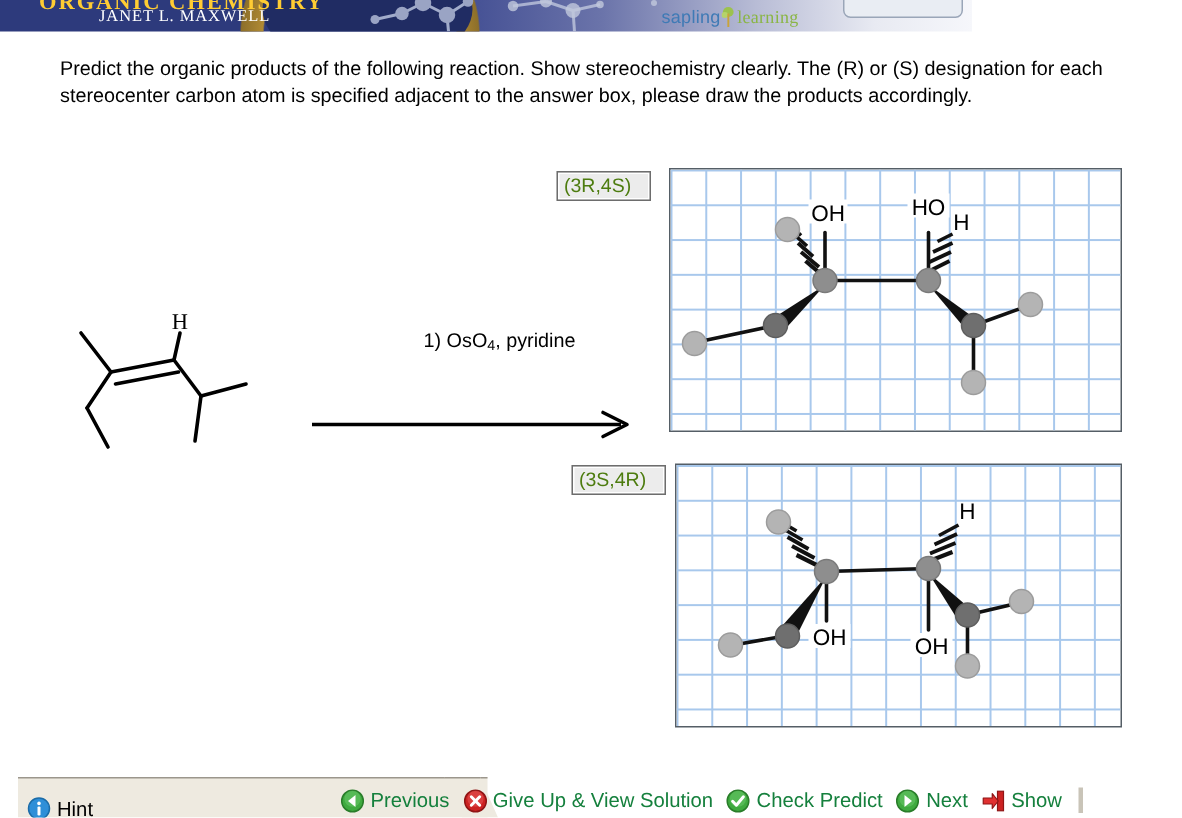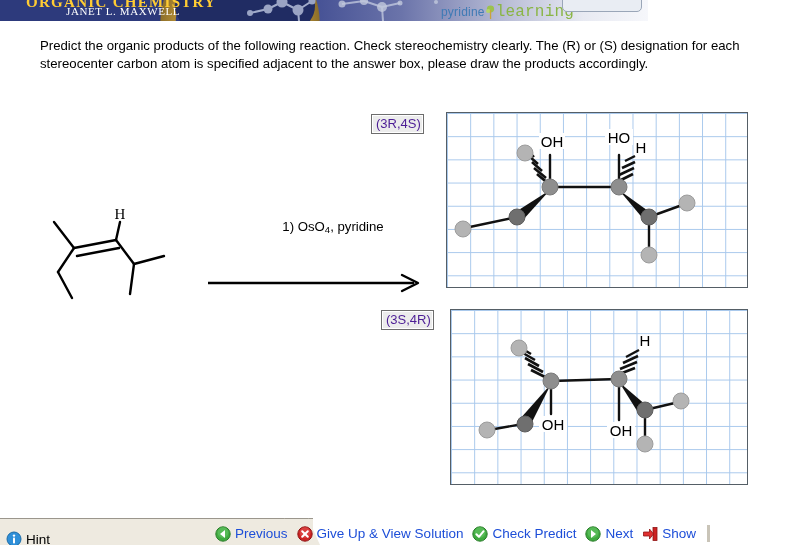--- a/index.html
+++ b/index.html
@@ -67,22 +67,22 @@
     height: 17px;
     white-space: nowrap;
   }
   .logo-sapling {
     font-family: "Liberation Sans", sans-serif;
     font-size: 12px;
     color: #3f7ab5;
     letter-spacing: 0.2px;
   }
   .logo-learning {
-    font-family: Liberation Mono, monospace;
-    font-size: 16px;
+    font-family: Liberation Serif, serif;
+    font-size: 12px;
     color: #8ab545;
     letter-spacing: 0.2px;
   }
   #logo-tree {
     display: inline-block;
     width: 9px; height: 14px;
     vertical-align: -3px;
     margin: 0 1px;
   }
   #topright-btn {
@@ -118,22 +118,22 @@
   }
   #reagents sub { font-size: 9.5px; vertical-align: -2px; }
 
   
   .label-box {
     position: absolute;
     background: #ececec;
     border: 1px solid #6d6d6d;
     box-shadow: inset 0 0 0 1px #ffffff;
     font-size: 13px;
-    color: #4c1d95;
-    padding: 1px 2px 2px 4px;
+    color: #4d7c0f;
+    padding: 1px 12px 2px 4px;
     white-space: nowrap;
   }
   .answer-box {
     position: absolute;
     background: #ffffff;
     border: 1px solid #555e66;
     box-sizing: border-box;
     overflow: hidden;
   }
   .grid-bg {
@@ -143,21 +143,21 @@
       linear-gradient(to right, #a8c8ec 1px, transparent 1px),
       linear-gradient(to bottom, #a8c8ec 1px, transparent 1px);
     background-size: 23.2px 23.2px;
     background-position: 0 0;
   }
   .struct-svg { position: absolute; left: 0; top: 0; }
 
   
   #bottombar {
     position: absolute;
-    left: 0; bottom: 0;
+    left: 12px; bottom: 0;
     width: 712px; height: 27px;
   }
   #bottombar-bg {
     position: absolute;
     left: 0; bottom: 0;
     width: 313px; height: 27px;
     background: #eeeae0;
     border-top: 1px solid #9b968c;
     box-sizing: border-box;
   }
@@ -180,21 +180,21 @@
     font-size: 13.5px;
     color: #000;
   }
   #navbuttons {
     position: absolute;
     right: 2px; bottom: 3px;
     display: flex;
     align-items: center;
     gap: 9px;
     font-size: 13.5px;
-    color: #1d4ed8;
+    color: #15803d;
     white-space: nowrap;
   }
   .navbtn { display: flex; align-items: center; gap: 4px; }
   .navbtn span { line-height: 17px; }
   .navicon { display: block; width: 16px; height: 16px; flex: 0 0 16px; }
   #exit-pipe {
     width: 3px; height: 17px;
     background: #c9c4b8;
     margin-left: 2px;
   }
@@ -233,31 +233,31 @@
     <g fill="#c2c9dd" opacity="0.8">
       <circle cx="102" cy="4" r="3.5"></circle>
       <circle cx="124" cy="1" r="4"></circle>
       <circle cx="142" cy="7" r="5"></circle>
       <circle cx="160" cy="3" r="2.5"></circle>
       <circle cx="196" cy="2" r="2"></circle>
     </g>
   </svg>
 
   <div id="logo">
-    <span class="logo-sapling">pyridine</span><svg id="logo-tree" viewBox="0 0 9 14">
+    <span class="logo-sapling">sapling</span><svg id="logo-tree" viewBox="0 0 9 14">
       <ellipse cx="4.5" cy="4" rx="3.6" ry="3.4" fill="#9cc24e"></ellipse>
       <ellipse cx="2.2" cy="6" rx="2.2" ry="2" fill="#b5d36a"></ellipse>
       <rect x="3.9" y="5" width="1.3" height="9" fill="#c9a33a"></rect>
     </svg><span class="logo-learning">learning</span>
   </div>
 
   <div id="topright-btn"></div>
 </div>
 
-<div id="question">Predict the organic products of the following reaction. Check stereochemistry clearly. The (R) or (S) designation for each stereocenter carbon atom is specified adjacent to the answer box, please draw the products accordingly.</div>
+<div id="question">Predict the organic products of the following reaction. Show stereochemistry clearly. The (R) or (S) designation for each stereocenter carbon atom is specified adjacent to the answer box, please draw the products accordingly.</div>
 
 <div id="reaction">
 
   <svg width="170" height="105" style="position:absolute;left:8px;top:0;">
     <g stroke="#000000" stroke-width="2.4" fill="none" stroke-linecap="round">
       <line x1="18" y1="22" x2="38" y2="48"></line>
       <line x1="38" y1="48" x2="80" y2="40"></line>
       <line x1="41" y1="56" x2="83" y2="48"></line>
       <line x1="38" y1="48" x2="22" y2="72"></line>
       <line x1="22" y1="72" x2="36" y2="98"></line>

